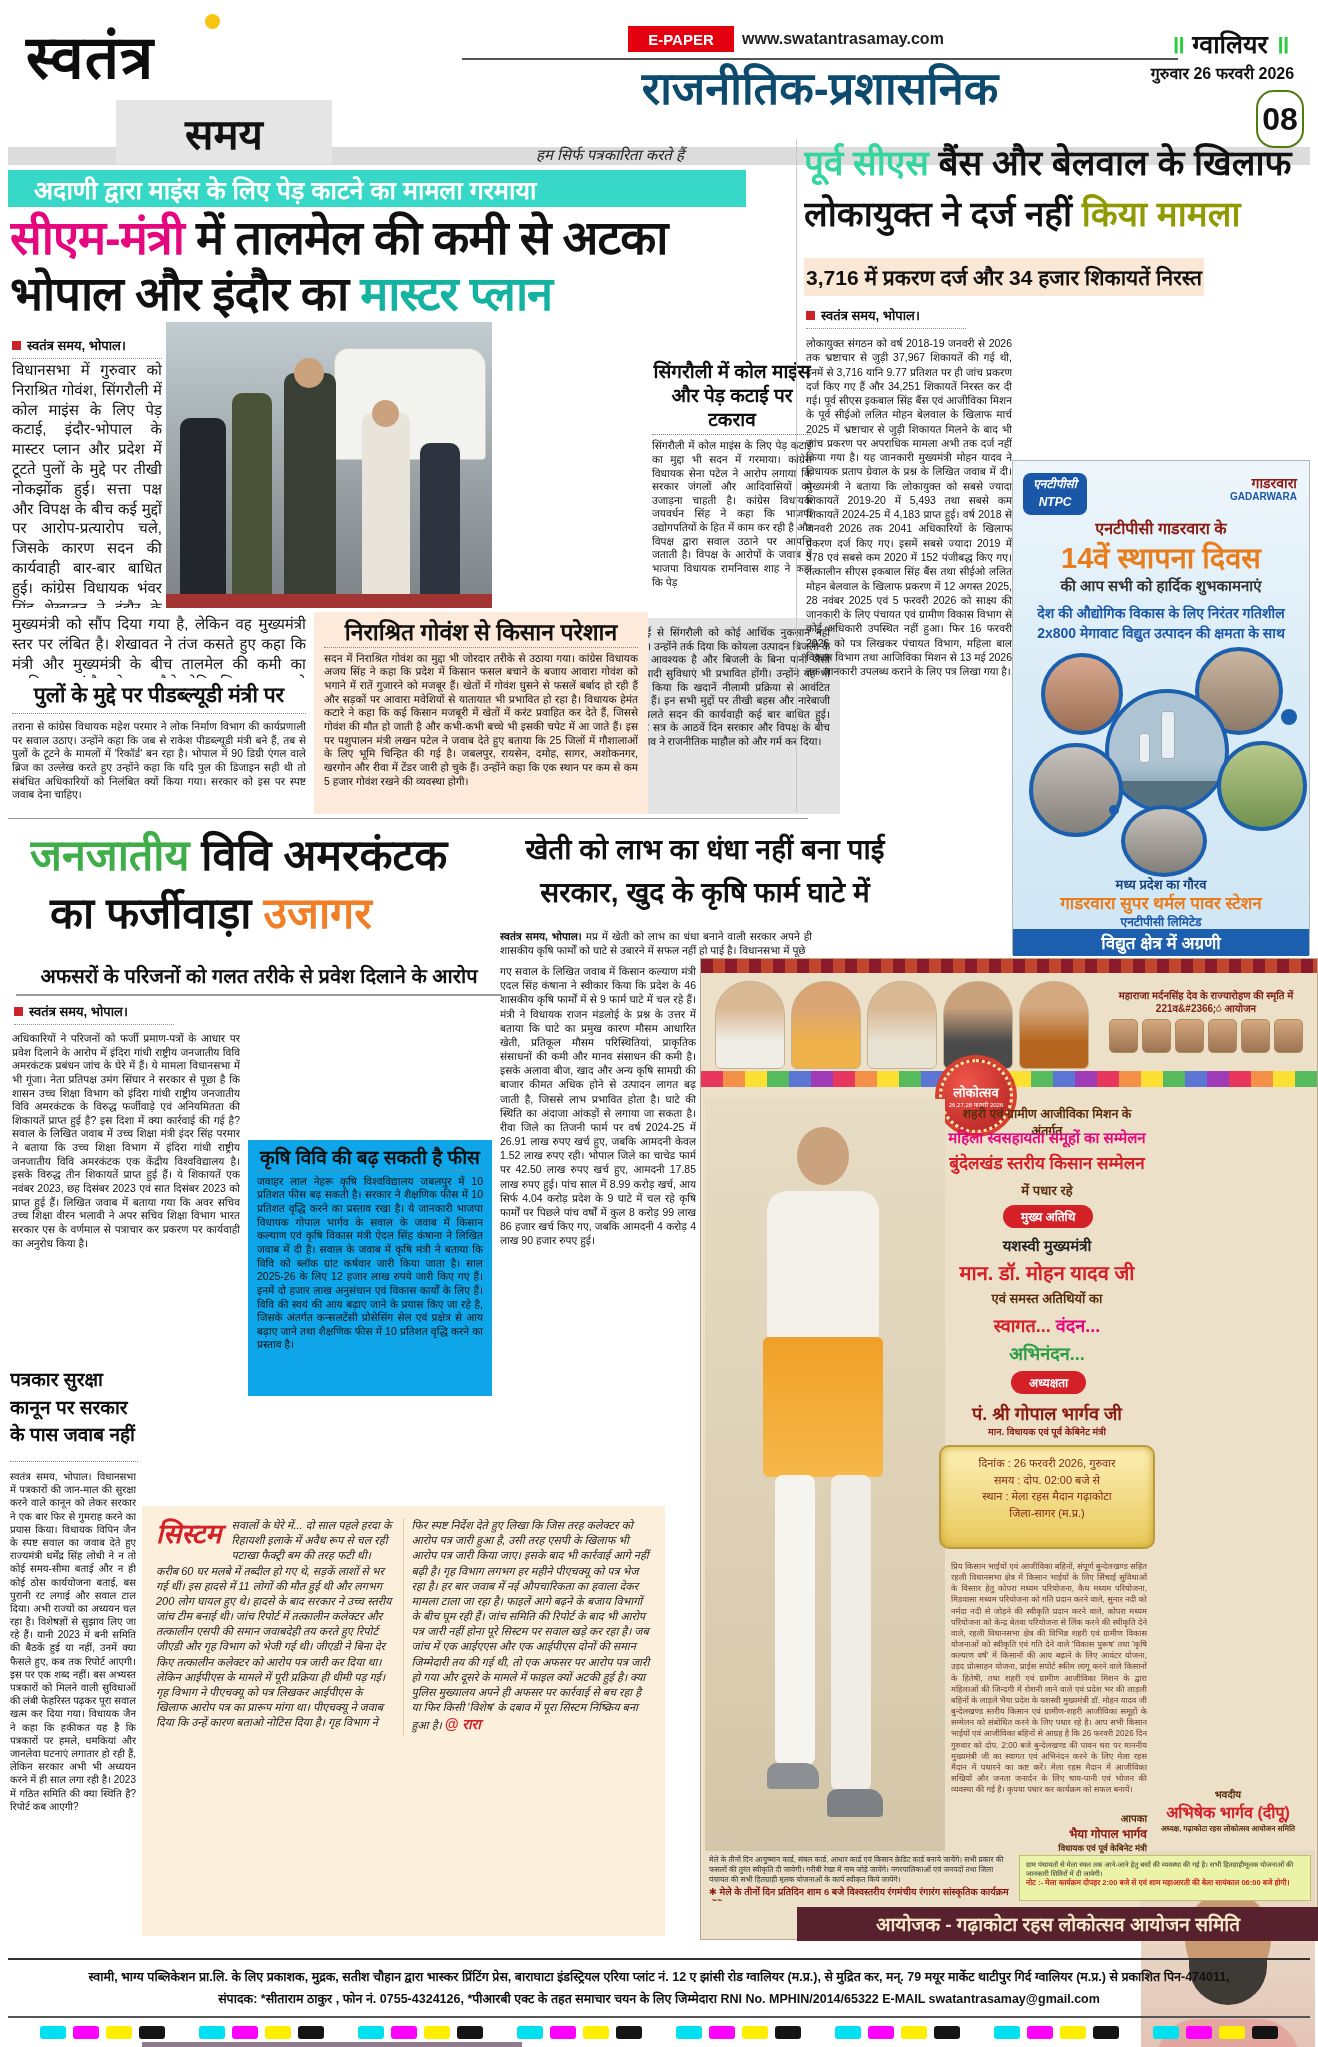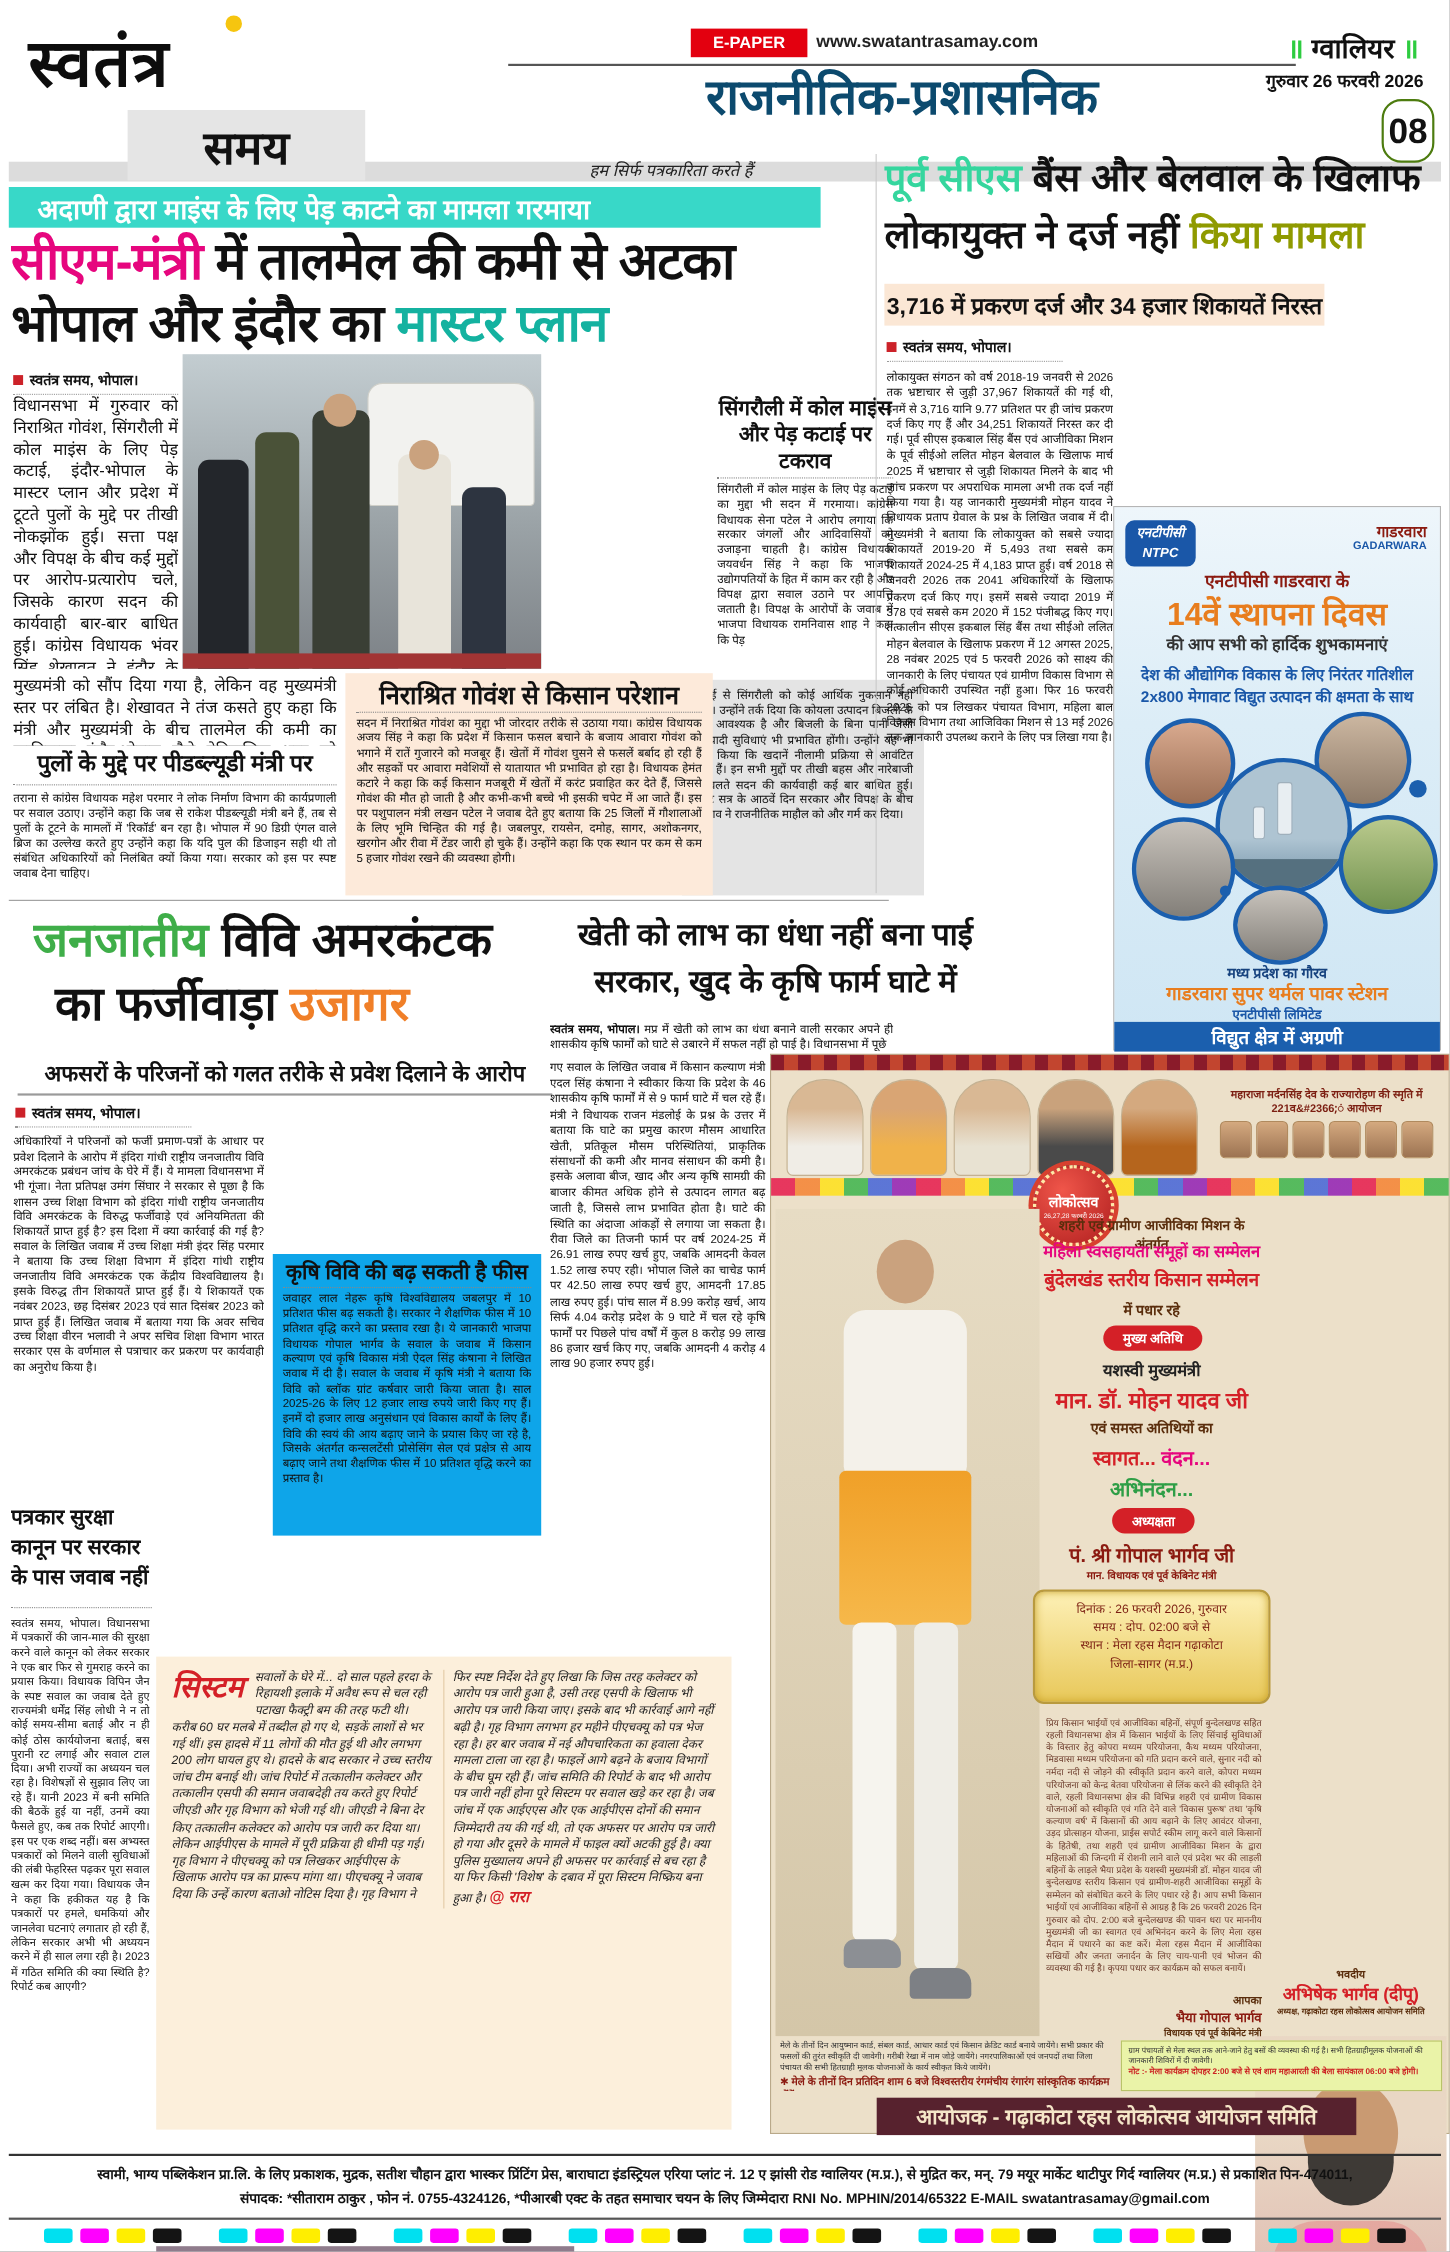--- a/index.html
+++ b/index.html
@@ -373,21 +373,21 @@
       <div style="font-size:7.5px;font-weight:bold;color:#5a2d0c;">अध्यक्ष, गढ़ाकोटा रहस लोकोत्सव आयोजन समिति</div>
     </div>
 
     <div class="abs hidden-ov" style="left:8px;top:896px;width:300px;height:28px;font-size:7.5px;line-height:1.3;color:#333;">मेले के तीनों दिन आयुष्मान कार्ड, संबल कार्ड, आधार कार्ड एवं किसान क्रेडिट कार्ड बनाये जायेंगे। सभी प्रकार की फसलों की तुरंत स्वीकृति दी जावेगी। गरीबी रेखा में नाम जोड़े जायेंगे। नगरपालिकाओं एवं जनपदों तथा जिला पंचायत की सभी हितग्राही मूलक योजनाओं के कार्य स्वीकृत किये जायेंगे।</div>
     <div class="abs hidden-ov" style="left:8px;top:926px;width:300px;height:16px;font-size:9.5px;font-weight:900;color:#8b1a10;">✱ मेले के तीनों दिन प्रतिदिन शाम 6 बजे विश्वस्तरीय रंगमंचीय रंगारंग सांस्कृतिक कार्यक्रम होंगें।</div>
     <div class="abs notebox hidden-ov" style="left:318px;top:896px;width:292px;height:46px;">
       <div style="font-size:7px;color:#333;line-height:1.3;">ग्राम पंचायतों से मेला स्थल तक आने-जाने हेतु बसों की व्यवस्था की गई है। सभी हितग्राहीमूलक योजनाओं की जानकारी शिविरों में दी जावेगी।</div>
       <div style="font-size:7.5px;color:#c22;font-weight:bold;line-height:1.3;">नोट :- मेला कार्यक्रम दोपहर 2:00 बजे से एवं शाम महाआरती की बेला सायंकाल 06:00 बजे होगी।</div>
     </div>
 
-    <div class="abs maroonbar" style="left:96px;top:948px;width:436px;height:34px;font-size:19px;">आयोजक - गढ़ाकोटा रहस लोकोत्सव आयोजन समिति</div>
+    <div class="abs maroonbar" style="left:96px;top:948px;width:522px;height:34px;font-size:19px;">आयोजक - गढ़ाकोटा रहस लोकोत्सव आयोजन समिति</div>
   </div>
 
   <div class="abs" style="left:8px;top:1958px;width:1302px;border-top:2px solid #333;"></div>
   <div class="abs footline" style="left:20px;top:1968px;width:1278px;">स्वामी, भाग्य पब्लिकेशन प्रा.लि. के लिए प्रकाशक, मुद्रक, सतीश चौहान द्वारा भास्कर प्रिंटिंग प्रेस, बाराघाटा इंडस्ट्रियल एरिया प्लांट नं. 12 ए झांसी रोड ग्वालियर (म.प्र.), से मुद्रित कर, मन्. 79 मयूर मार्केट थाटीपुर गिर्द ग्वालियर (म.प्र.) से प्रकाशित पिन-474011,</div>
   <div class="abs footline" style="left:20px;top:1990px;width:1278px;">संपादक: *सीताराम ठाकुर , फोन नं. 0755-4324126, *पीआरबी एक्ट के तहत समाचार चयन के लिए जिम्मेदारा RNI No. MPHIN/2014/65322  E-MAIL swatantrasamay@gmail.com</div>
   <div class="abs" style="left:8px;top:2016px;width:1302px;border-top:2px solid #555;"></div>
 
   <div class="abs cmyk-row" style="left:40px;top:2026px;width:1238px;">
     <div class="chipg">
         <div class="chip c"></div>

